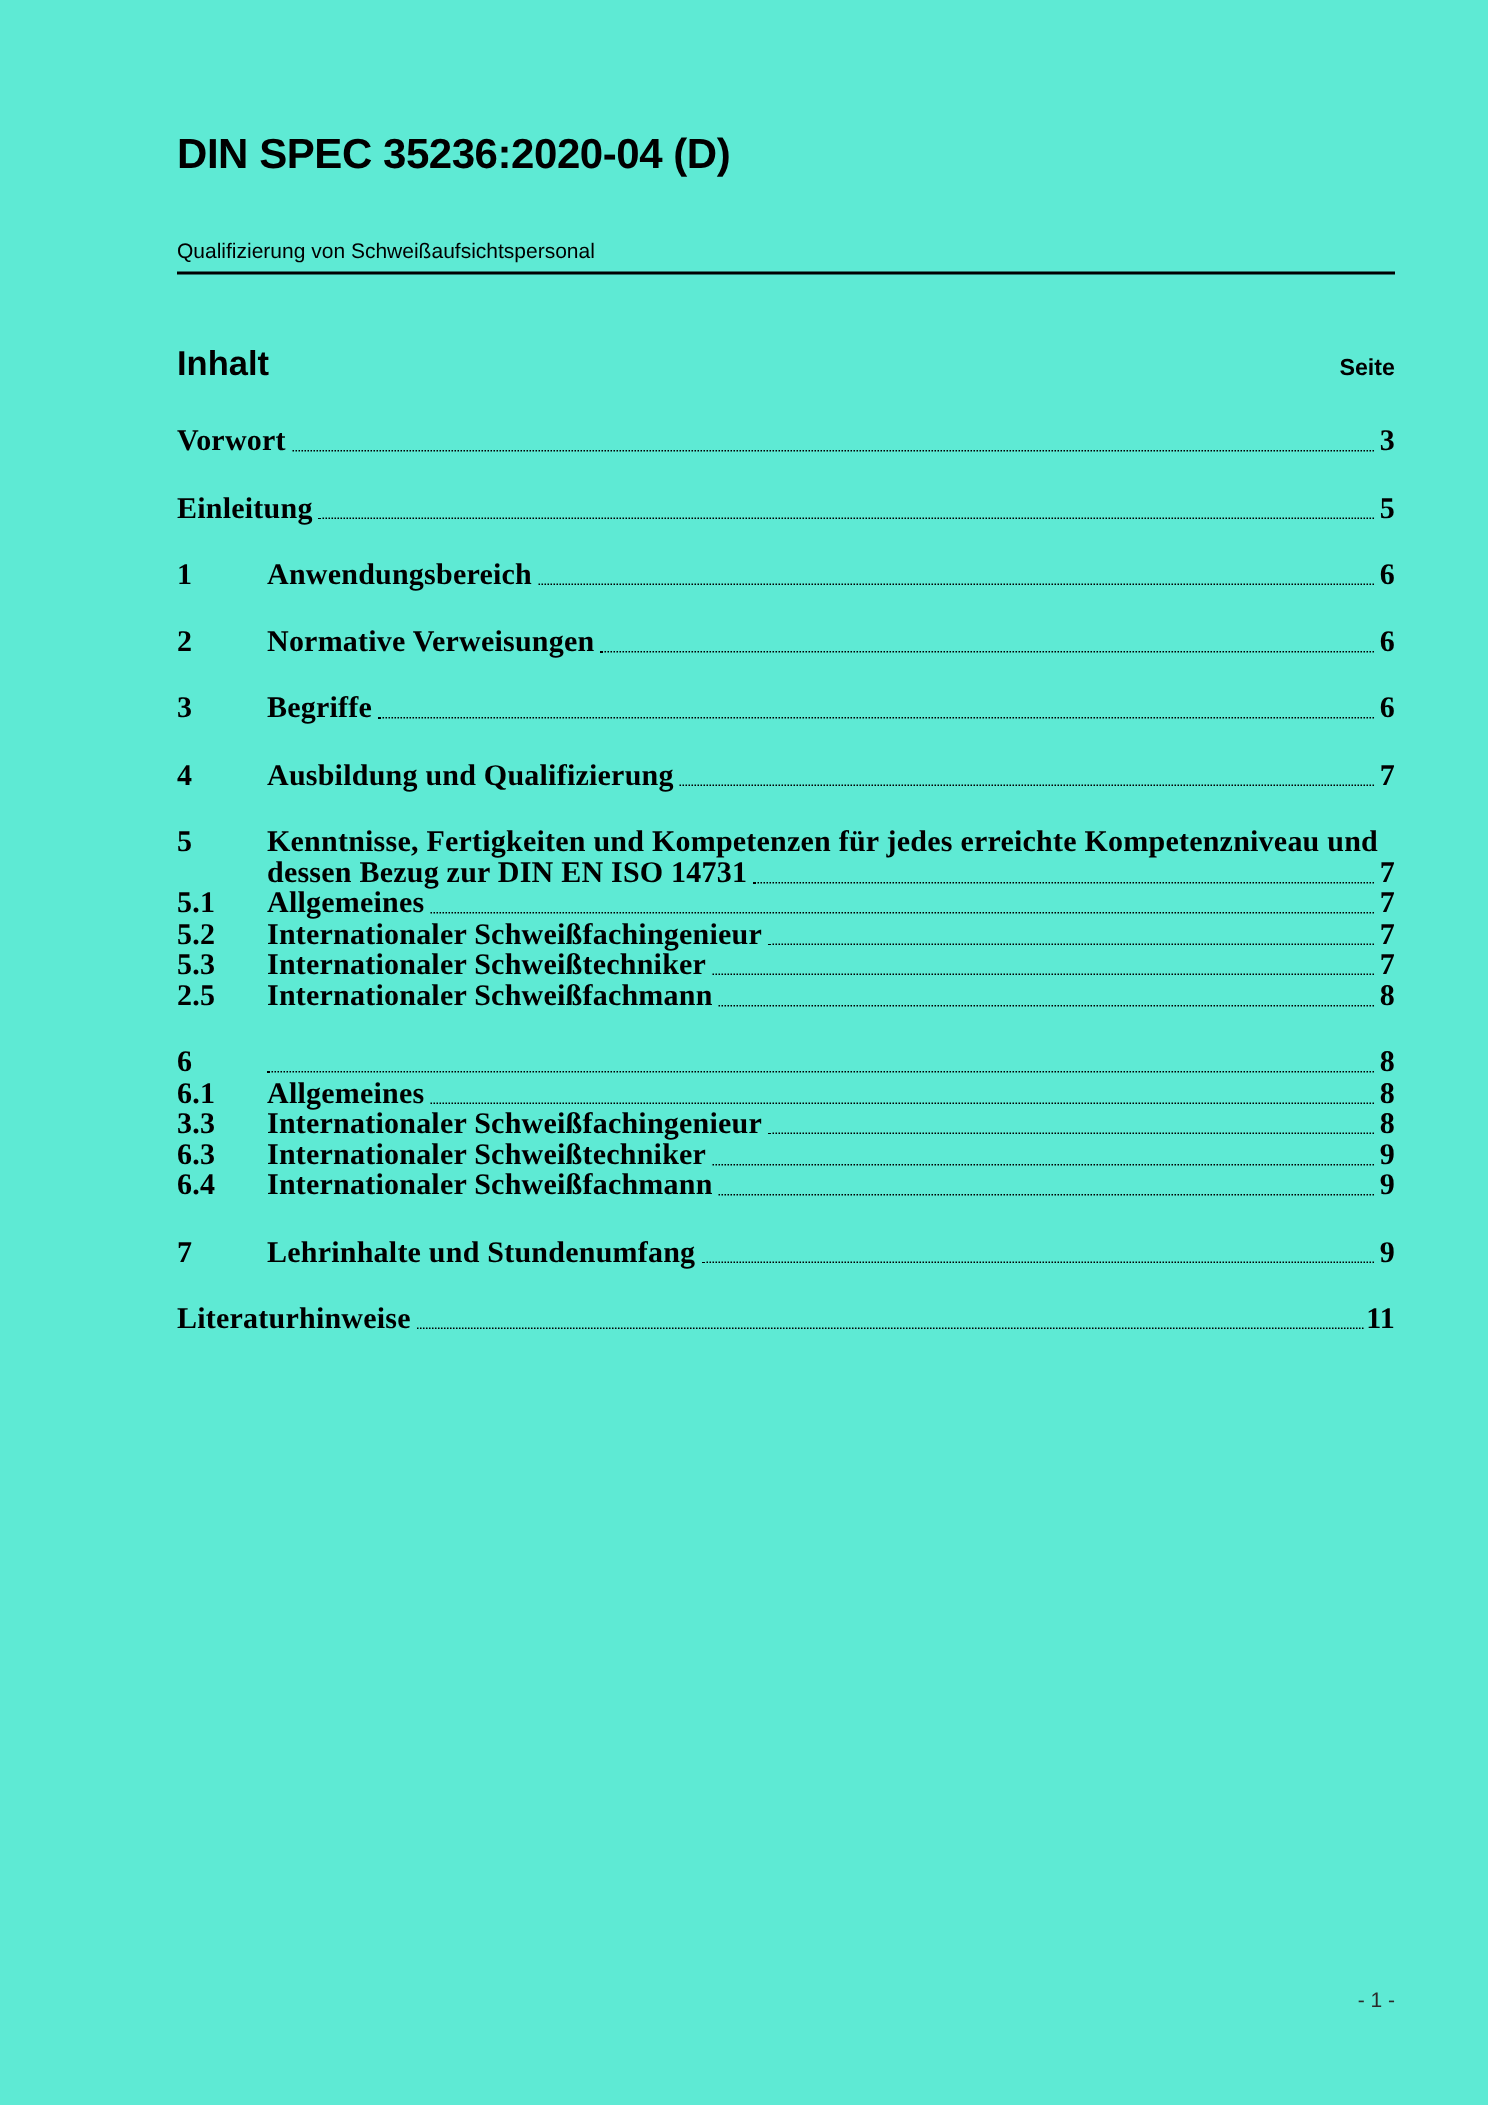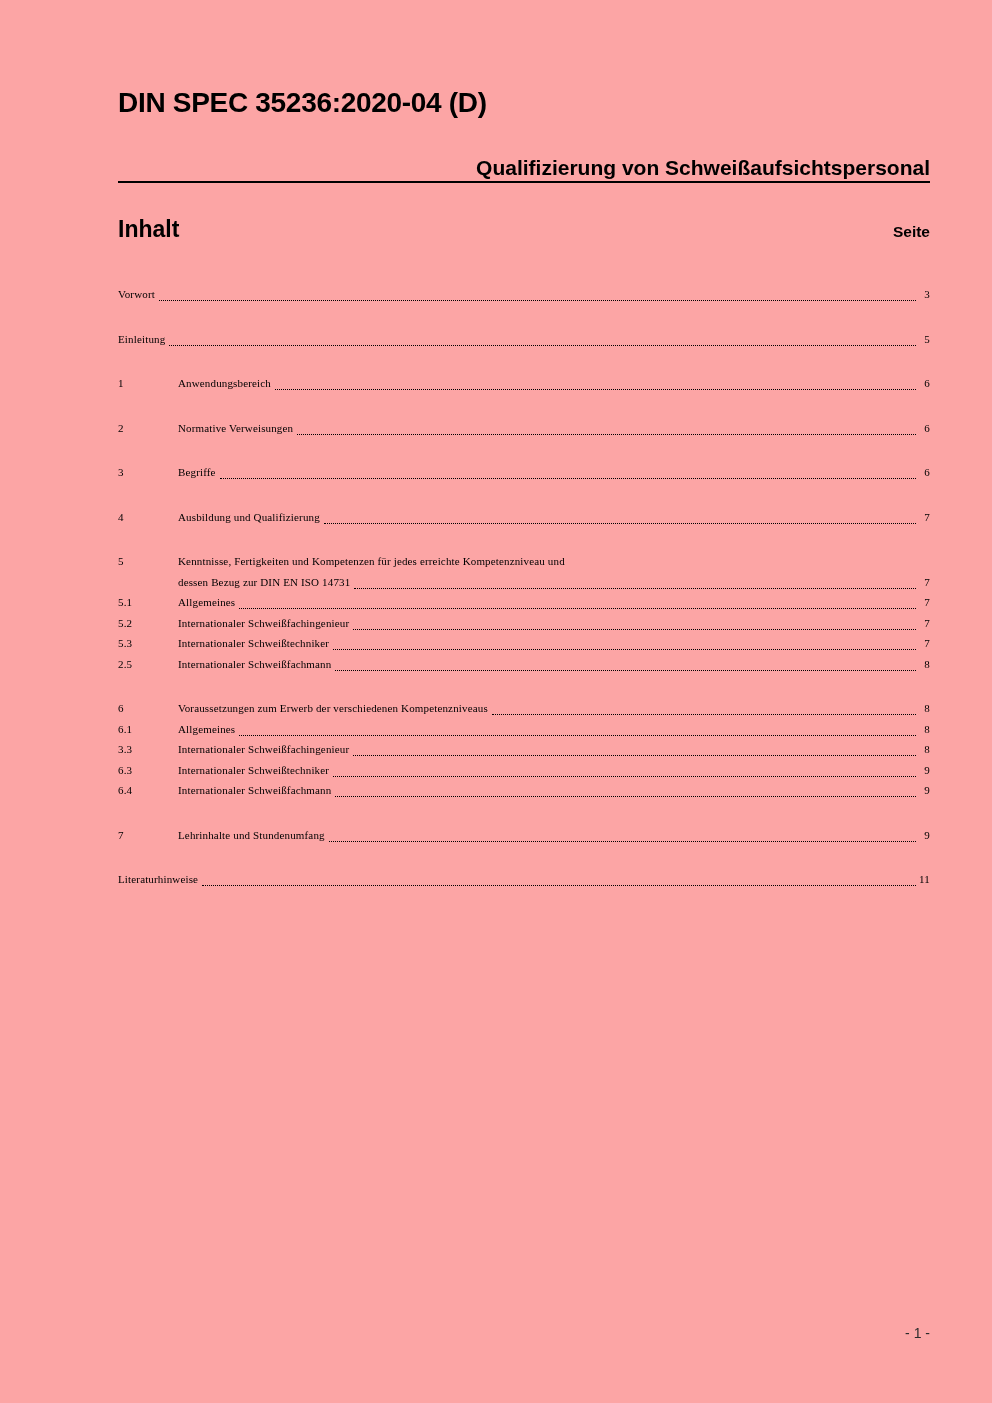--- a/index.html
+++ b/index.html
@@ -3,21 +3,21 @@
 <meta charset="utf-8">
 <style>
   * { margin: 0; padding: 0; box-sizing: border-box; }
   html, body { background: #ffffff; }
   body { width: 992px; height: 1403px; position: relative; overflow: hidden; }
 
   .page {
     position: relative;
     width: 992px;
     height: 1403px;
-    background: #fca5a5;
+    background: #5eead4;
     font-family: "Liberation Sans", sans-serif;
     color: #000000;
   }
 
   .doc-title {
     position: absolute;
     left: 118px;
     top: 88px;
     font-size: 28px;
     line-height: 30px;
@@ -28,31 +28,30 @@
 
   .subtitle-wrap {
     position: absolute;
     left: 118px;
     top: 156px;
     width: 812px;
     border-bottom: 2px solid #000000;
     padding-bottom: 2px;
   }
   .subtitle {
-    font-size: 21px;
+    font-size: 14px;
     line-height: 23px;
-    font-weight: bold;
-    white-space: nowrap;
-    text-align: right;
+    font-weight: normal;
+    white-space: nowrap;
   }
 
   .inhalt-row {
     position: absolute;
     left: 118px;
-    top: 216px;
+    top: 229px;
     width: 812px;
     display: flex;
     justify-content: space-between;
     align-items: baseline;
   }
   .inhalt-heading {
     font-size: 23px;
     line-height: 27px;
     font-weight: bold;
   }
@@ -61,22 +60,22 @@
     font-weight: bold;
     margin-left: 44px;
   }
 
   .toc {
     position: absolute;
     left: 118px;
     top: 284px;
     width: 812px;
     font-family: "Liberation Serif", serif;
-    font-weight: normal;
-    font-size: 11px;
+    font-weight: bold;
+    font-size: 20px;
     line-height: 20.5px;
     letter-spacing: 0.15px;
   }
   .toc-row {
     display: flex;
     align-items: baseline;
     cursor: pointer;
   }
   .toc-row.major { margin-top: 24px; }
   .toc-row.major:first-child { margin-top: 0; }
@@ -206,21 +205,20 @@
 
     <div class="toc-row">
       <span class="toc-num">2.5</span>
       <span class="toc-title">Internationaler Schweißfachmann</span>
       <span class="toc-leader"></span>
       <span class="toc-page">8</span>
     </div>
 
     <div class="toc-row major">
       <span class="toc-num">6</span>
-      <span class="toc-title">Voraussetzungen zum Erwerb der verschiedenen Kompetenzniveaus</span>
       <span class="toc-leader"></span>
       <span class="toc-page">8</span>
     </div>
 
     <div class="toc-row">
       <span class="toc-num">6.1</span>
       <span class="toc-title">Allgemeines</span>
       <span class="toc-leader"></span>
       <span class="toc-page">8</span>
     </div>

